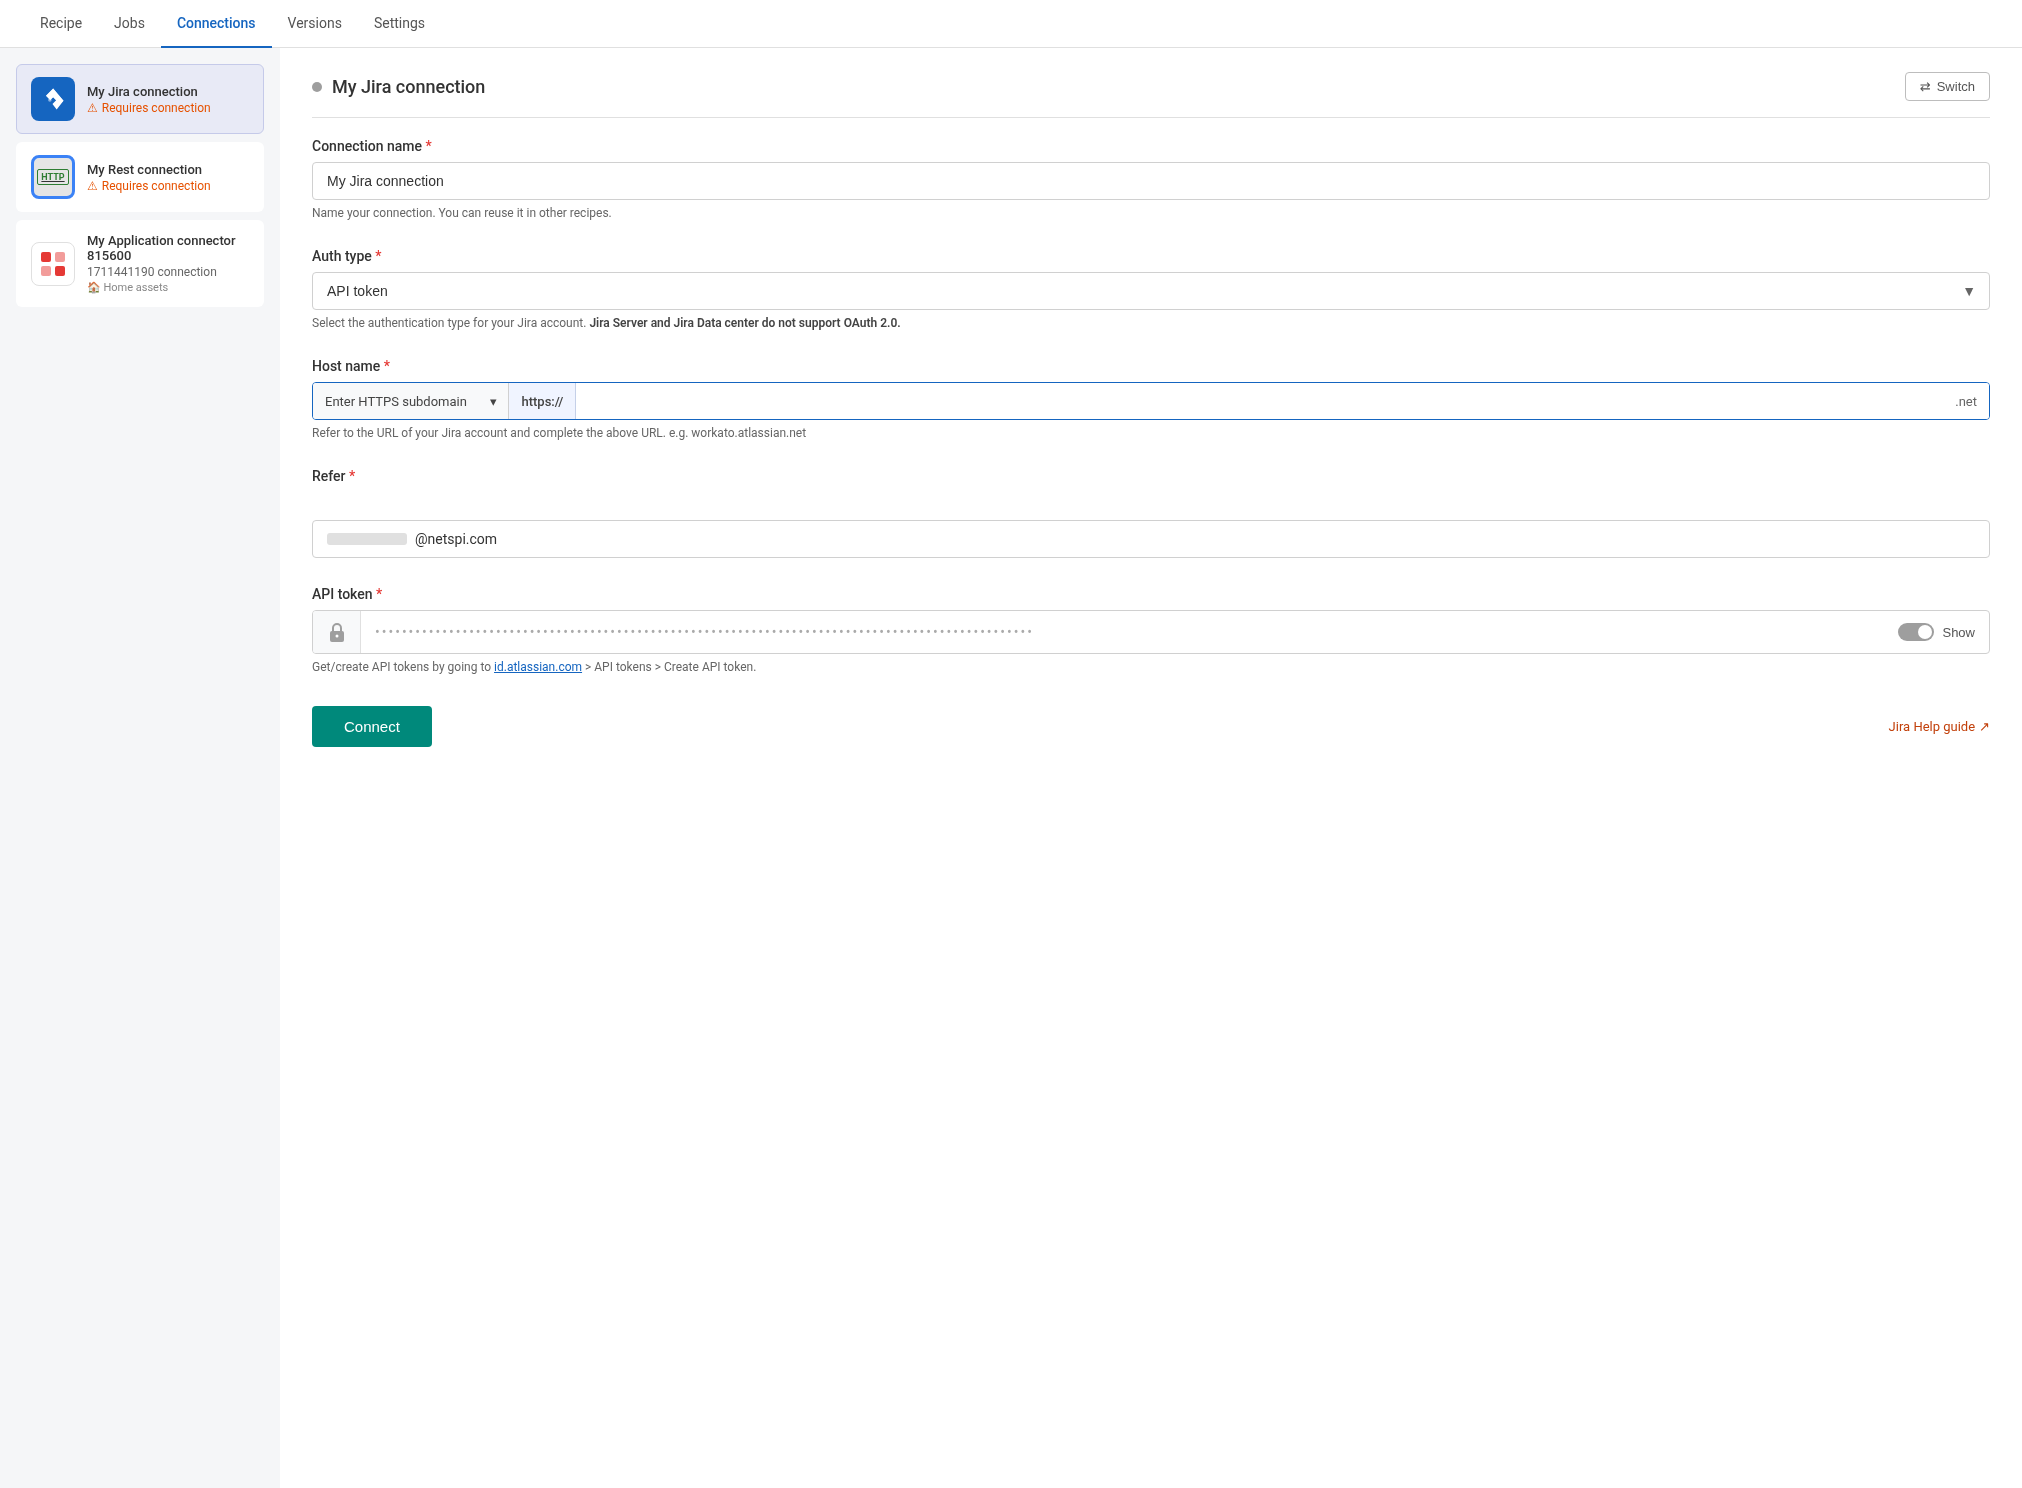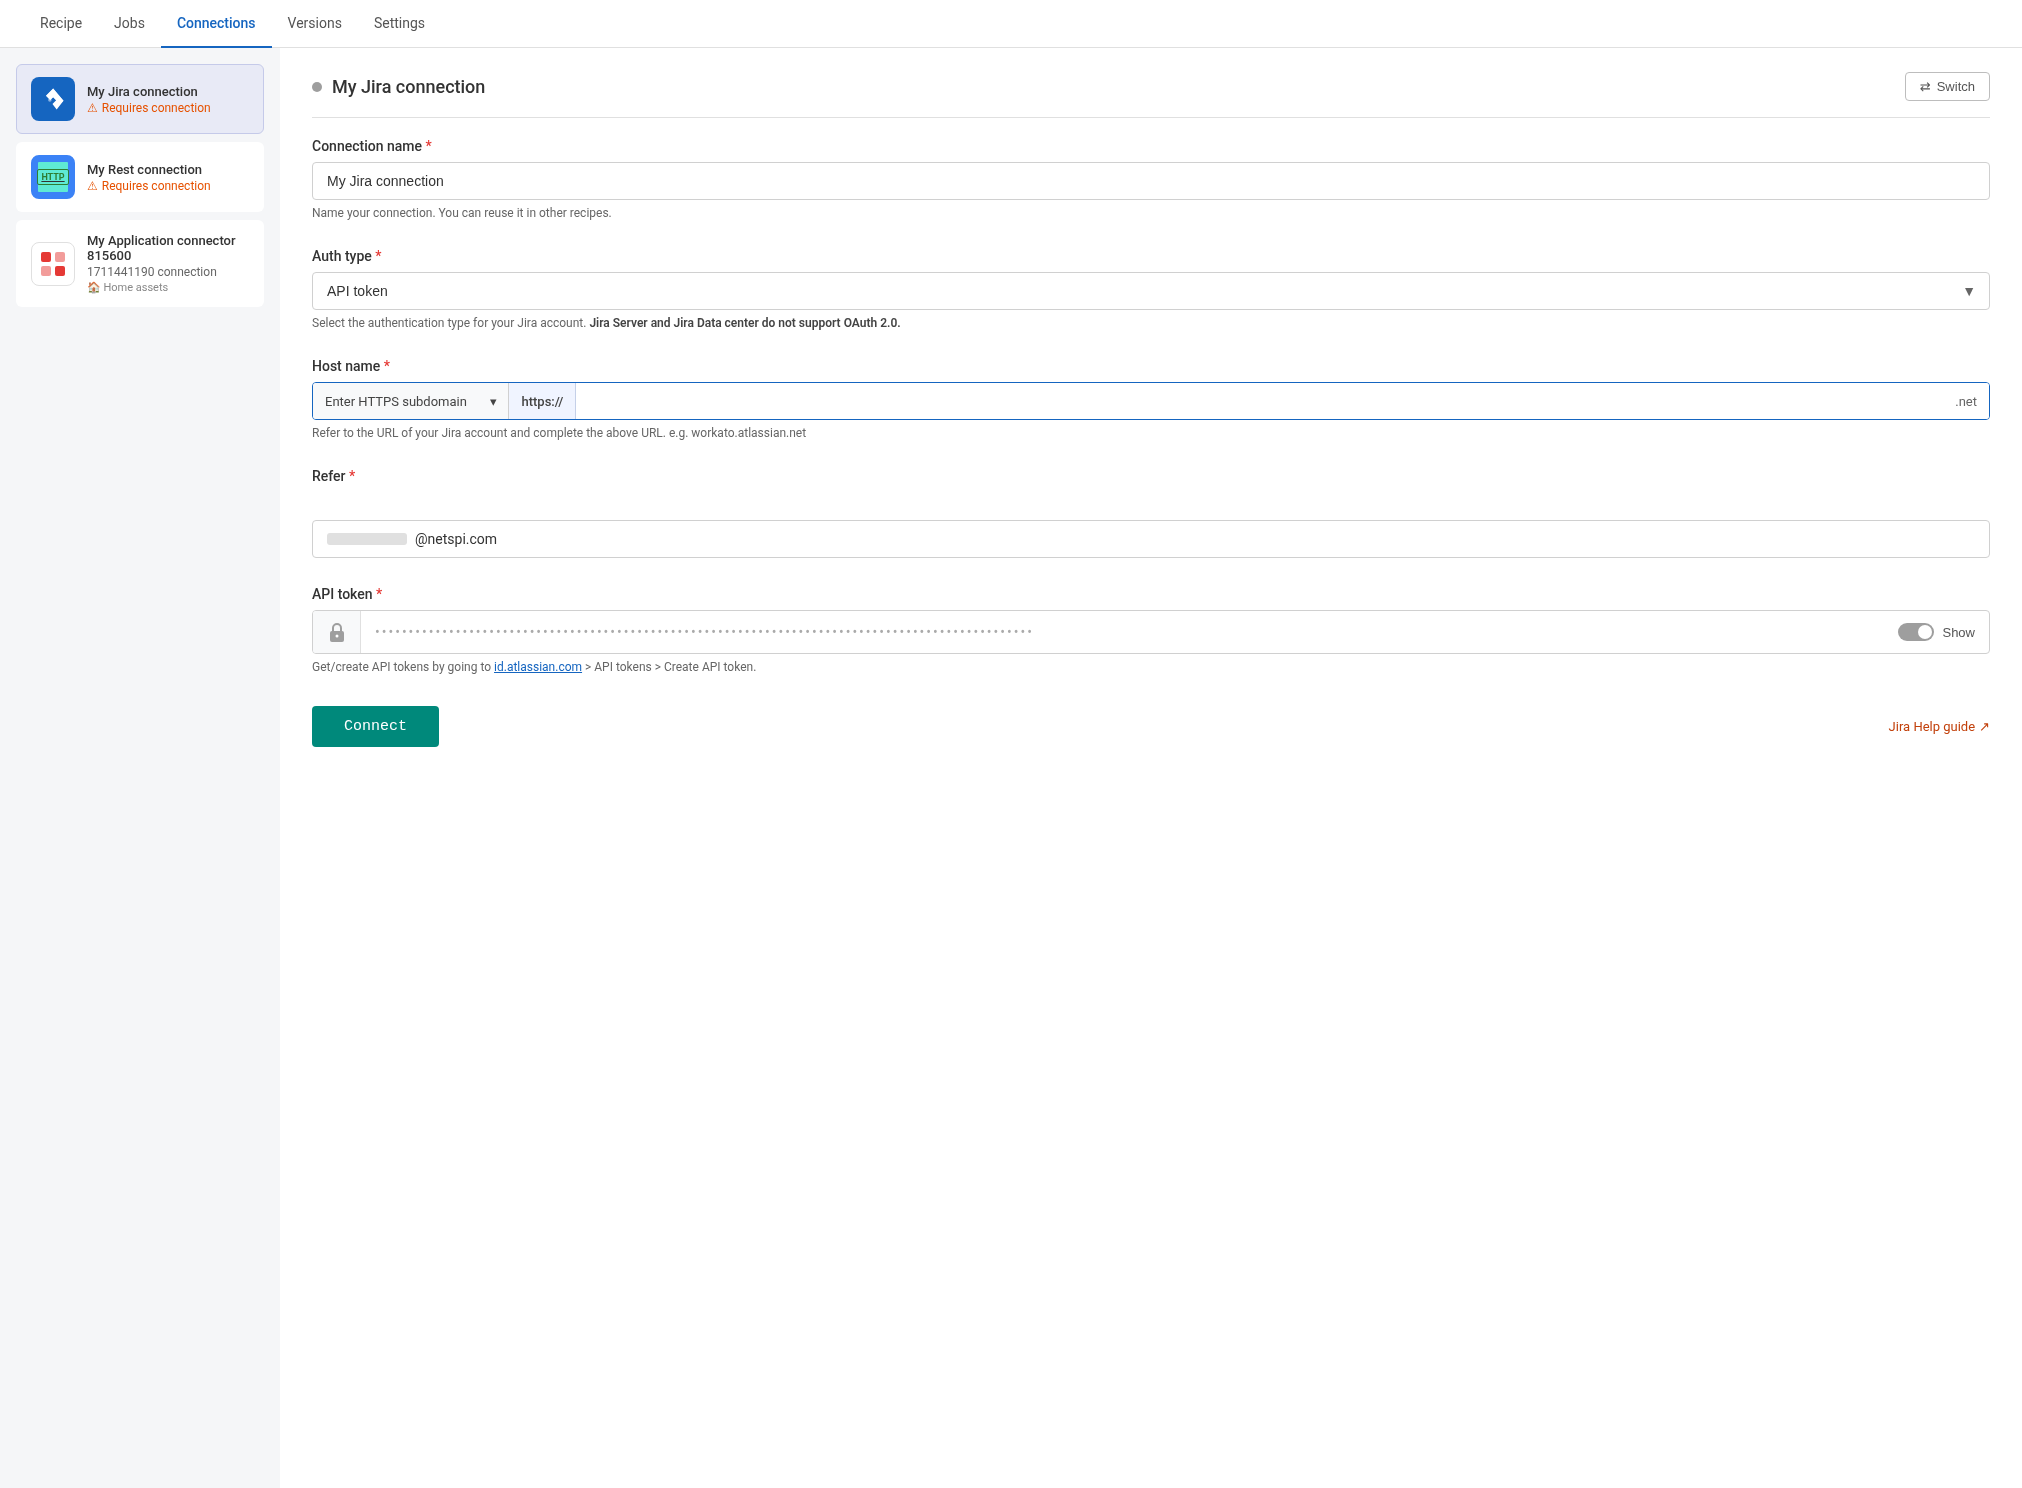--- a/index.html
+++ b/index.html
@@ -71,22 +71,22 @@
       flex-shrink: 0;
       display: flex;
       align-items: center;
       justify-content: center;
       font-size: 20px;
     }
     .jira-icon {
       background: #1565c0;
     }
     .rest-icon {
-      background: #5eead4;
-      border: 7px solid #3b82f6;
+      background: #e5e5e5;
+      border: 3px solid #3b82f6;
       text-decoration: underline;
     }
     .app-icon {
       background: #fff;
       border: 1px solid #e0e0e0;
     }
     .connection-info { flex: 1; }
     .connection-name {
       font-size: 13px;
       font-weight: 500;
@@ -329,21 +329,20 @@
     
     .connect-btn {
       background: #00897b;
       color: #fff;
       border: none;
       padding: 12px 32px;
       border-radius: 4px;
       font-size: 15px;
       font-weight: 500;
       cursor: pointer;
-      font-family: Liberation Mono, monospace;
     }
     .help-link {
       color: #c2410c;
       text-decoration: none;
       font-size: 13px;
       display: flex;
       align-items: center;
       gap: 4px;
     }
     .footer-row {

